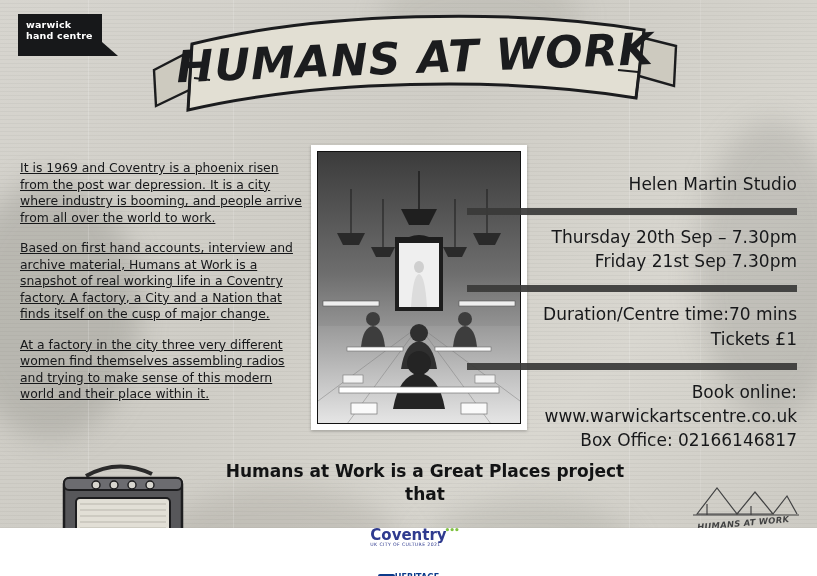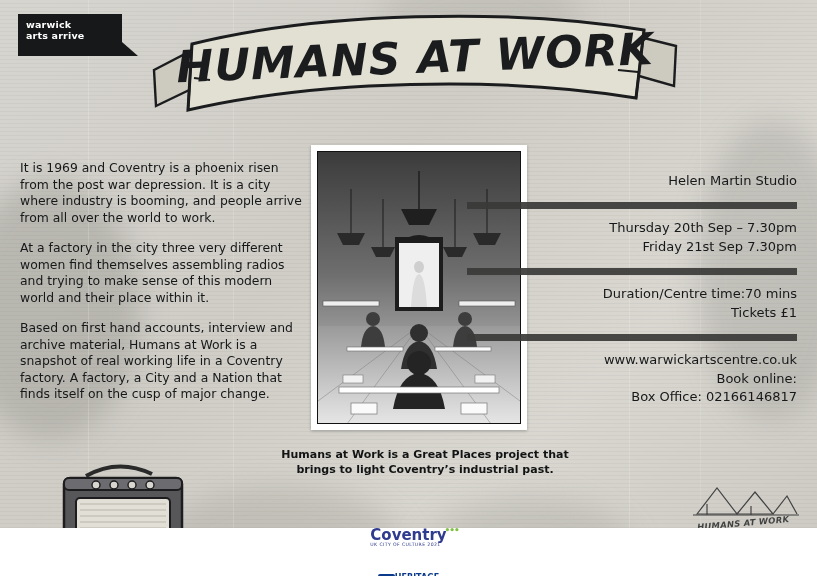--- a/index.html
+++ b/index.html
@@ -24,21 +24,21 @@
   .b3 { left: 150px; bottom: -50px; width: 260px; height: 140px; background: rgba(130,128,120,0.22); }
   .b4 { right: 180px; bottom: -40px; width: 220px; height: 120px; background: rgba(130,128,120,0.20); }
   .b5 { left: 380px; top: -30px; width: 200px; height: 90px; background: rgba(140,138,130,0.18); }
 
   
   .scratch { position: absolute; top: 0; bottom: 0; width: 1px; background: rgba(255,255,255,0.35); }
 
   
   #logo-badge {
     position: absolute; left: 18px; top: 14px;
-    width: 104px; height: 42px;
+    width: 84px; height: 42px;
     background: #17181a;
     color: #fff;
     padding: 6px 8px;
     line-height: 1.12;
     font-size: 9.5px;
     font-weight: bold;
     letter-spacing: 0.2px;
   }
   #logo-badge .tail {
     position: absolute; right: -16px; bottom: 0;
@@ -69,55 +69,55 @@
 
   
   #body-copy {
     position: absolute; left: 20px; top: 160px;
     width: 285px;
     font-family: "DejaVu Sans", sans-serif;
     font-size: 12.4px;
     line-height: 1.33;
     color: #17181a;
   }
-  #body-copy p { margin: 0 0 14px 0; }
+  #body-copy p { margin: 0 0 14px 0; text-decoration: underline; }
 
   
   #artwork-frame {
     position: absolute; left: 311px; top: 145px;
     width: 216px; height: 285px;
     background: #ffffff;
     padding: 6px;
     box-shadow: 0 1px 3px rgba(0,0,0,0.25);
   }
   #artwork { width: 100%; height: 100%; display: block; }
 
   
   #right-col {
     position: absolute; right: 20px; top: 172px;
     width: 330px;
     text-align: right;
     color: #17181a;
   }
-  .rblock { font-size: 13px; line-height: 1.42; }
+  .rblock { font-size: 17px; line-height: 1.42; }
   .rule {
     height: 7px;
     background: #3a3a38;
     margin: 12px 0 10px auto;
     width: 100%;
     opacity: 0.92;
   }
   .rule.short { width: 100%; }
 
   
   #strapline {
-    position: absolute; left: 225px; top: 448px;
+    position: absolute; left: 225px; top: 460px;
     width: 400px;
     text-align: center;
-    font-size: 11px;
+    font-size: 17px;
     font-weight: bold;
     line-height: 1.35;
     color: #121314;
   }
 
   
   #radio { position: absolute; left: 40px; bottom: 26px; width: 160px; height: 90px; }
 
   
   #bottom-bar {
@@ -160,21 +160,21 @@
   <div class="blotch b4"></div>
   <div class="blotch b5"></div>
 
   <div class="scratch" style="left:88px; opacity:.5;"></div>
   <div class="scratch" style="left:233px; opacity:.45;"></div>
   <div class="scratch" style="left:629px; opacity:.5;"></div>
   <div class="scratch" style="left:700px; opacity:.35;"></div>
 
   <div id="logo-badge">
     <div>warwick</div>
-    <div>arts arrive</div>
+    <div>hand centre</div>
     <div class="tail"></div>
   </div>
 
   <div id="banner-wrap">
     <svg width="530" height="125" viewBox="0 0 530 125">
 
       <path d="M4 64 L58 36 L60 74 L6 100 Z" fill="#cdcabf" stroke="#1b1c1e" stroke-width="2.4"></path>
 
       <path d="M526 40 L470 26 L468 64 L524 80 Z" fill="#cdcabf" stroke="#1b1c1e" stroke-width="2.4"></path>
 
@@ -183,22 +183,22 @@
       <path d="M42 38 L38 104" fill="none" stroke="#1b1c1e" stroke-width="2.4"></path>
       <path d="M494 24 L486 92" fill="none" stroke="#1b1c1e" stroke-width="2.4"></path>
       <path d="M60 74 L44 72" fill="none" stroke="#1b1c1e" stroke-width="2"></path>
       <path d="M468 64 L488 66" fill="none" stroke="#1b1c1e" stroke-width="2"></path>
     </svg>
     <div id="title-text">HUMANS AT WORK</div>
   </div>
 
   <div id="body-copy">
     <p>It is 1969 and Coventry is a phoenix risen from the post war depression. It is a city where industry is booming, and people arrive from all over the world to work.</p>
+    <p>Based on first hand accounts, interview and archive material, Humans at Work is a snapshot of real working life in a Coventry factory. A factory, a City and a Nation that finds itself on the cusp of major change.</p>
     <p>At a factory in the city three very different women find themselves assembling radios and trying to make sense of this modern world and their place within it.</p>
-    <p>Based on first hand accounts, interview and archive material, Humans at Work is a snapshot of real working life in a Coventry factory. A factory, a City and a Nation that finds itself on the cusp of major change.</p>
   </div>
 
   <div id="artwork-frame">
     <svg id="artwork" viewBox="0 0 204 273" preserveAspectRatio="none">
       <defs>
         <linearGradient id="bg" x1="0" y1="0" x2="0" y2="1">
           <stop offset="0%" stop-color="#3b3b3b"></stop>
           <stop offset="45%" stop-color="#6e6e6e"></stop>
           <stop offset="100%" stop-color="#d8d8d8"></stop>
         </linearGradient>
@@ -283,29 +283,28 @@
     <div class="rule"></div>
 
     <div class="rblock">
       <div>Duration/Centre time:70 mins</div>
       <div>Tickets £1</div>
     </div>
 
     <div class="rule short"></div>
 
     <div class="rblock">
+      <div>Book online:</div>
       <div>www.warwickartscentre.co.uk</div>
-      <div>Book online:</div>
       <div>Box Office: 02166146817</div>
     </div>
   </div>
 
   <div id="strapline">
     <div>Humans at Work is a Great Places project that</div>
-    <div>brings to light Coventry’s industrial past.</div>
   </div>
 
   <svg id="radio" viewBox="0 0 160 90">
 
     <path d="M46 16 Q78 -2 112 14" fill="none" stroke="#2a2a2a" stroke-width="4"></path>
 
     <rect x="24" y="18" width="118" height="66" rx="6" fill="#57575a" stroke="#1d1d1f" stroke-width="2.5"></rect>
     <rect x="24" y="18" width="118" height="12" rx="5" fill="#6c6c70" stroke="#1d1d1f" stroke-width="2"></rect>
 
     <circle cx="56" cy="25" r="4" fill="#d8d6cf" stroke="#1d1d1f" stroke-width="1.4"></circle>

